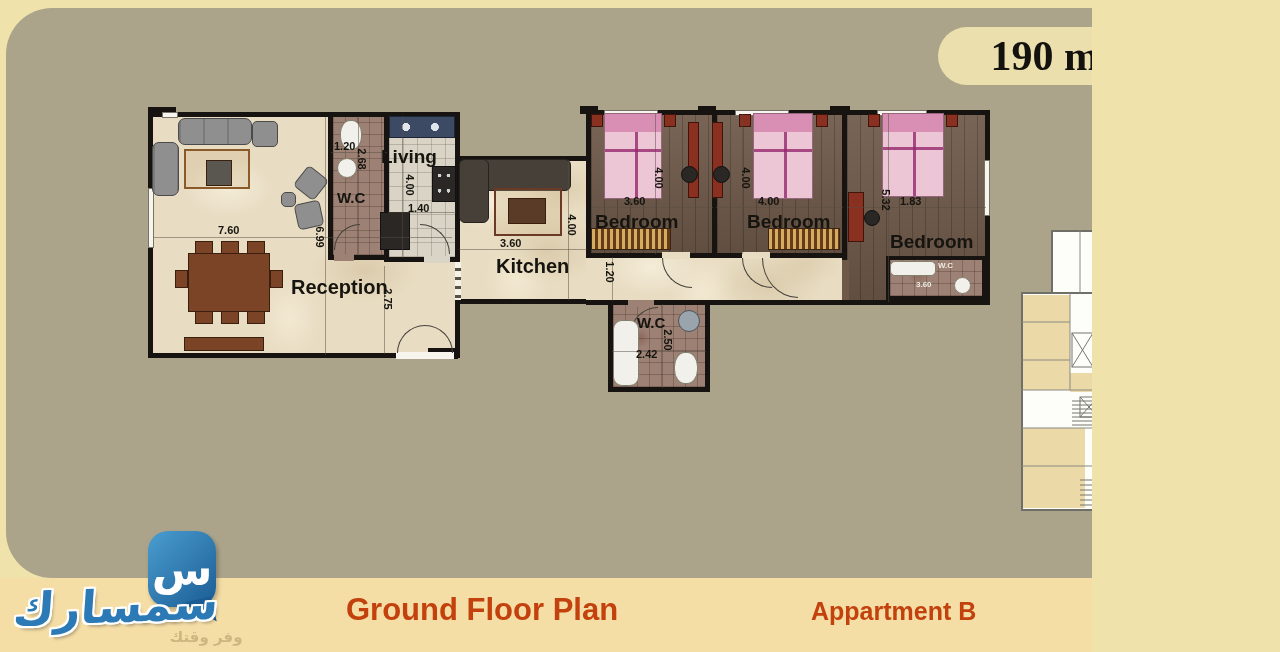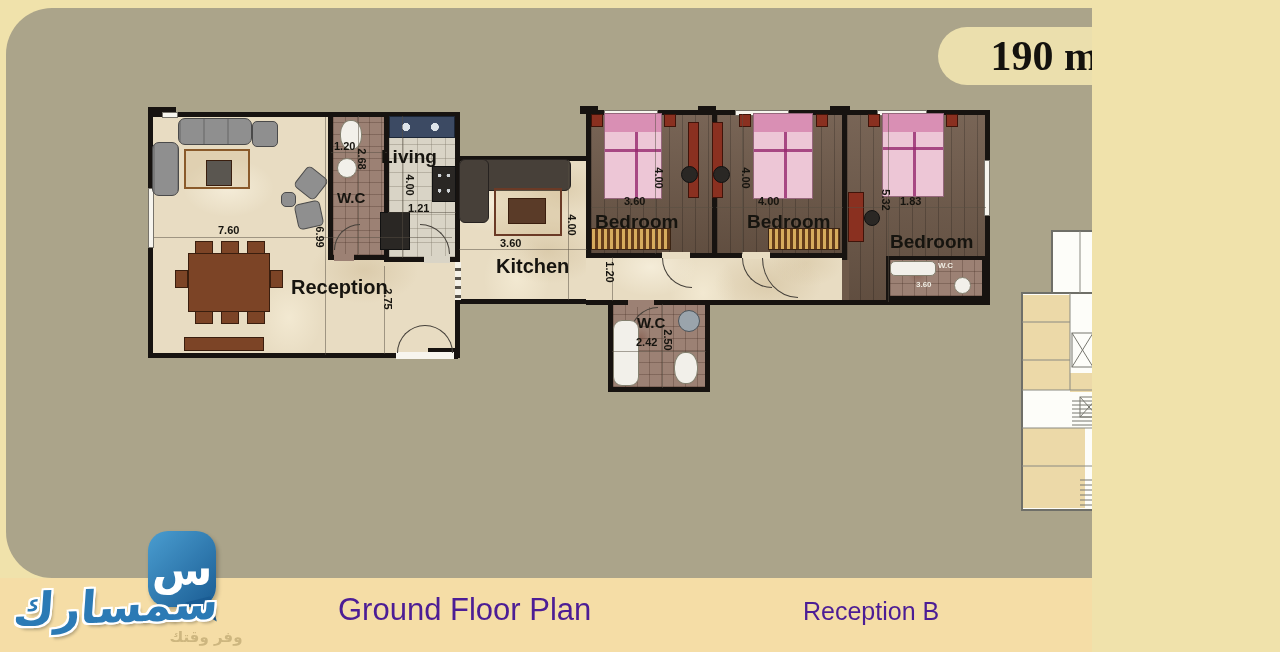--- a/index.html
+++ b/index.html
@@ -46,21 +46,21 @@
   .gapp{position:absolute;}
   .arc{position:absolute;border:1.5px solid #45403a;box-sizing:border-box;background:transparent;}
   .arc.tl{border-right:none;border-bottom:none;border-top-left-radius:100%;}
   .arc.tr{border-left:none;border-bottom:none;border-top-right-radius:100%;}
   .arc.bl{border-right:none;border-top:none;border-bottom-left-radius:100%;}
   .pier{position:absolute;background:#171310;}
   .dimline{position:absolute;background:rgba(85,78,66,.5);}
   .rlabel{position:absolute;font-weight:bold;color:#16140f;white-space:nowrap;}
   .dim{position:absolute;font-weight:bold;font-size:11px;color:#16140f;white-space:nowrap;}
   .vdim{width:34px;text-align:center;transform:rotate(90deg);}
-  .ftext{position:absolute;font-weight:normal;color:#4c1d95;white-space:nowrap;}
+  .ftext{position:absolute;font-weight:bold;color:#c2410c;white-space:nowrap;margin-left:8px;}
   .bubble{position:absolute;left:148px;top:531px;width:68px;height:76px;border-radius:20px;
           background:linear-gradient(135deg,#4a9dd0,#1a5c93);box-shadow:2px 3px 4px rgba(0,0,0,.25);}
   .bubble::after{content:"";position:absolute;right:2px;bottom:-18px;width:0;height:0;
           border-top:26px solid #1a5c93;border-left:26px solid transparent;transform:rotate(-14deg);}
   .bubble-glyph{display:flex;align-items:center;justify-content:center;height:100%;
           color:#fff;font-size:44px;font-weight:bold;font-family:"DejaVu Sans",sans-serif;}
   .brand{position:absolute;left:14px;top:580px;width:204px;text-align:center;font-size:45px;font-weight:bold;
          color:#2b7ab5;font-family:"DejaVu Sans",sans-serif;transform:skewX(-6deg) rotate(-2deg);
          text-shadow:-2px -2px 0 #fff,2px -2px 0 #fff,-2px 2px 0 #fff,2px 2px 0 #fff,0 -2px 0 #fff,0 2px 0 #fff,-2px 0 0 #fff,2px 0 0 #fff,3px 4px 3px rgba(0,0,0,.25);}
   .tagline{position:absolute;left:148px;top:628px;width:116px;text-align:center;font-size:15px;font-weight:bold;
@@ -208,31 +208,31 @@
   <div class="rlabel" style="left:890px;top:231px;font-size:19px;">Bedroom</div>
   <div class="rlabel" style="left:637px;top:314px;font-size:15px;">W.C</div>
   <div class="rlabel" style="left:938px;top:261px;font-size:8px;color:#efece2;">W.C</div>
 
   <div class="dim" style="left:218px;top:224px;">7.60</div>
   <div class="dim vdim" style="left:303px;top:231px;">6.99</div>
   <div class="dim vdim" style="left:371px;top:293px;">2.75</div>
   <div class="dim" style="left:334px;top:140px;">1.20</div>
   <div class="dim vdim" style="left:345px;top:153px;">2.68</div>
   <div class="dim vdim" style="left:393px;top:179px;">4.00</div>
-  <div class="dim" style="left:408px;top:202px;">1.21</div>
+  <div class="dim" style="left:408px;top:202px;">1.40</div>
   <div class="dim" style="left:500px;top:237px;">3.60</div>
   <div class="dim vdim" style="left:555px;top:219px;">4.00</div>
   <div class="dim" style="left:624px;top:195px;">3.60</div>
   <div class="dim vdim" style="left:642px;top:172px;">4.00</div>
   <div class="dim" style="left:758px;top:195px;">4.00</div>
   <div class="dim vdim" style="left:729px;top:172px;">4.00</div>
   <div class="dim vdim" style="left:593px;top:266px;">1.20</div>
   <div class="dim" style="left:900px;top:195px;">1.83</div>
   <div class="dim vdim" style="left:869px;top:194px;">5.32</div>
-  <div class="dim" style="left:636px;top:336px;">2.42</div>
+  <div class="dim" style="left:636px;top:348px;">2.42</div>
   <div class="dim vdim" style="left:651px;top:334px;">2.50</div>
   <div class="dim" style="left:916px;top:280px;font-size:8px;color:#efece2;">3.60</div>
 
   <svg viewBox="0 0 190 290" style="position:absolute;left:1018px;top:226px;width:190px;height:290px;">
     <rect x="34" y="5" width="110" height="62" fill="#fdfdf9" stroke="#6f6f68" stroke-width="2"></rect>
     <rect x="4" y="67" width="155" height="217" fill="#fdfdf9" stroke="#6f6f68" stroke-width="2"></rect>
     <rect x="5" y="69" width="47" height="95" fill="#ecd9a8"></rect>
     <rect x="52" y="147" width="23" height="19" fill="#ecd9a8"></rect>
     <rect x="5" y="202" width="62" height="80" fill="#ecd9a8"></rect>
     <g stroke="#8a8a82" stroke-width="1" fill="none">
@@ -256,14 +256,14 @@
     </g>
   </svg>
 
   <div class="bubble">
     <div class="bubble-glyph" dir="rtl">س</div>
   </div>
   <div class="brand" dir="rtl">سمسارك</div>
   <div class="tagline" dir="rtl">وفر وقتك</div>
 
   <div class="ftext" style="left:338px;top:592px;font-size:31px;">Ground Floor Plan</div>
-  <div class="ftext" style="left:803px;top:597px;font-size:25px;">Reception B</div>
+  <div class="ftext" style="left:803px;top:597px;font-size:25px;">Appartment B</div>
 </div>
 
 </body></html>

